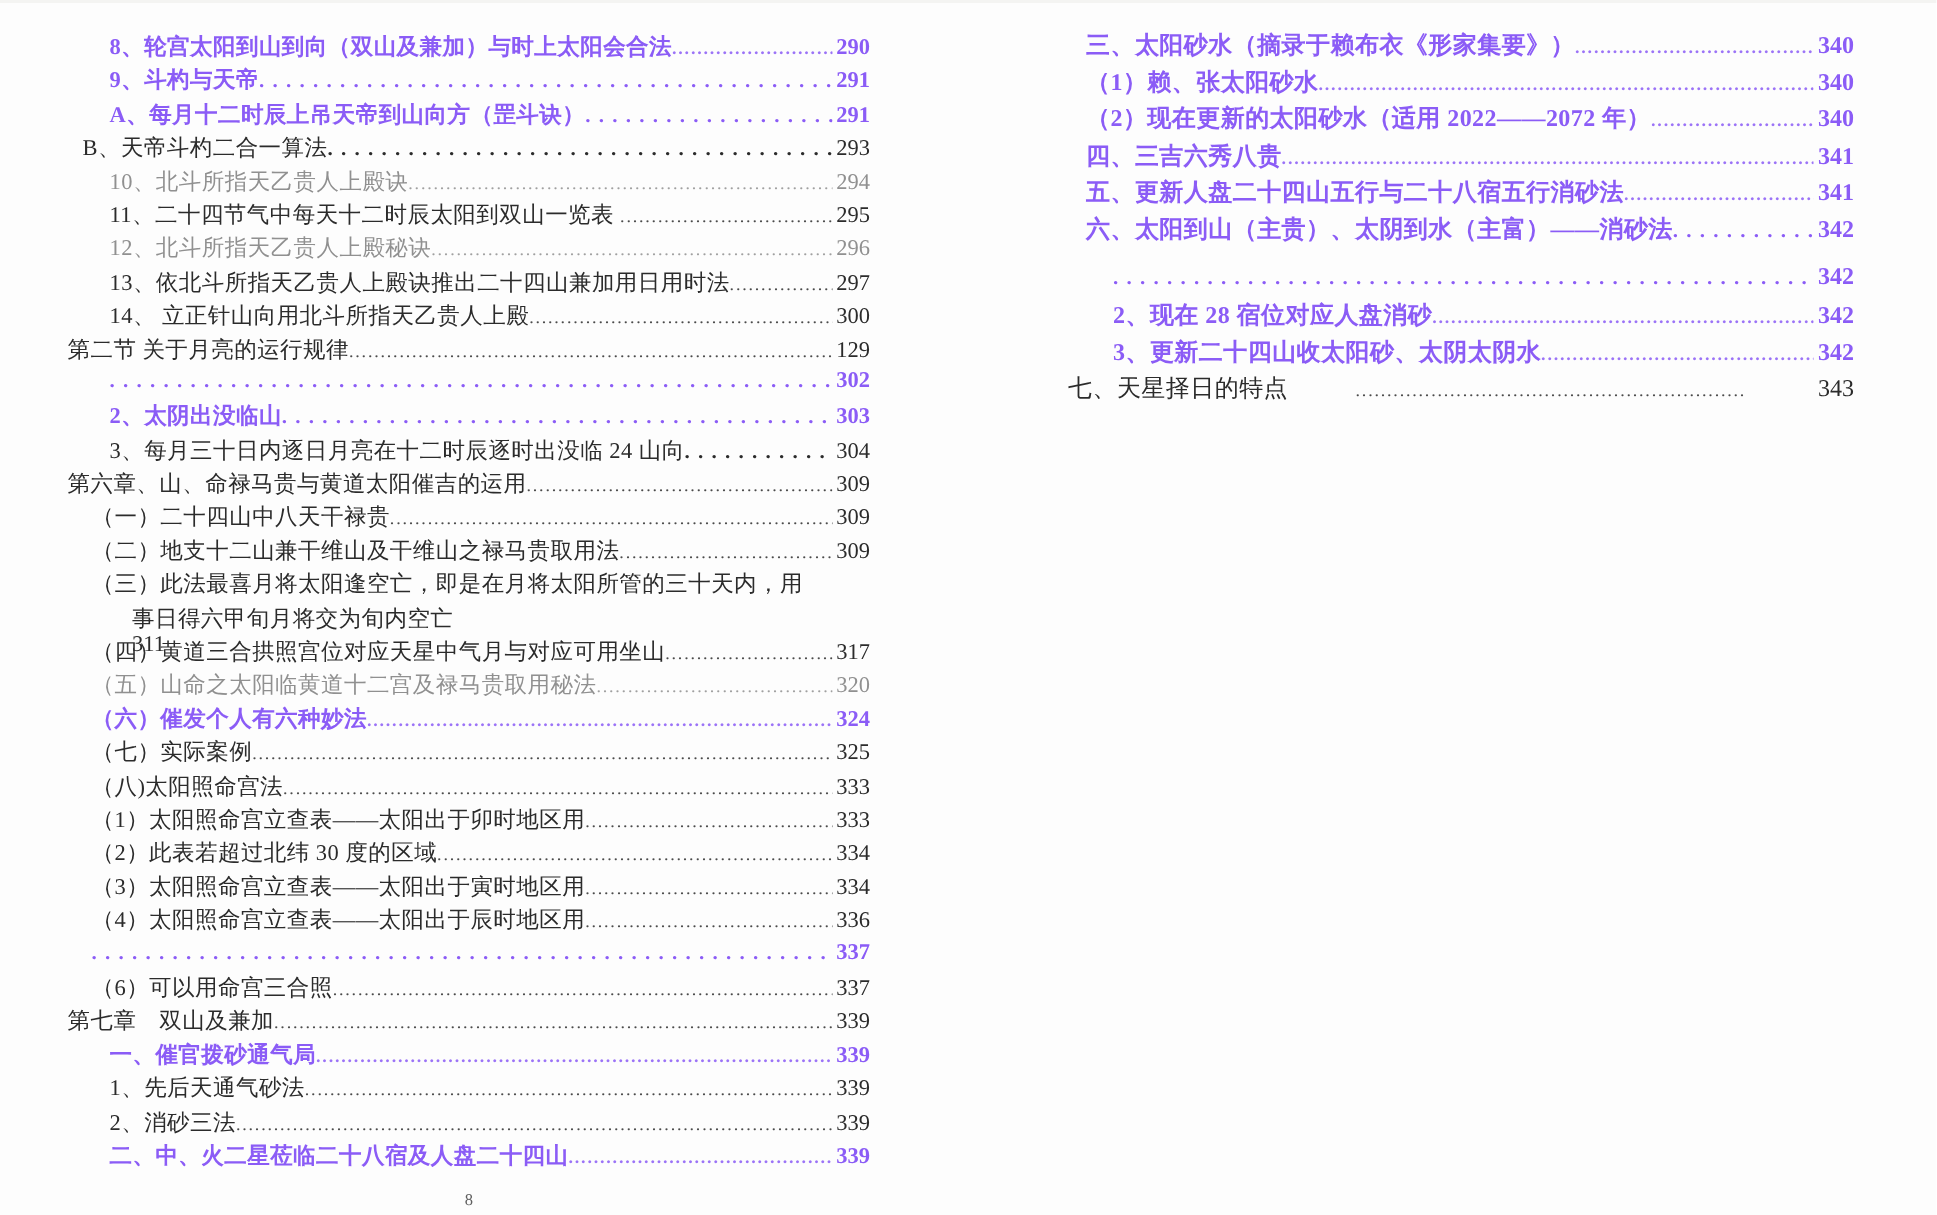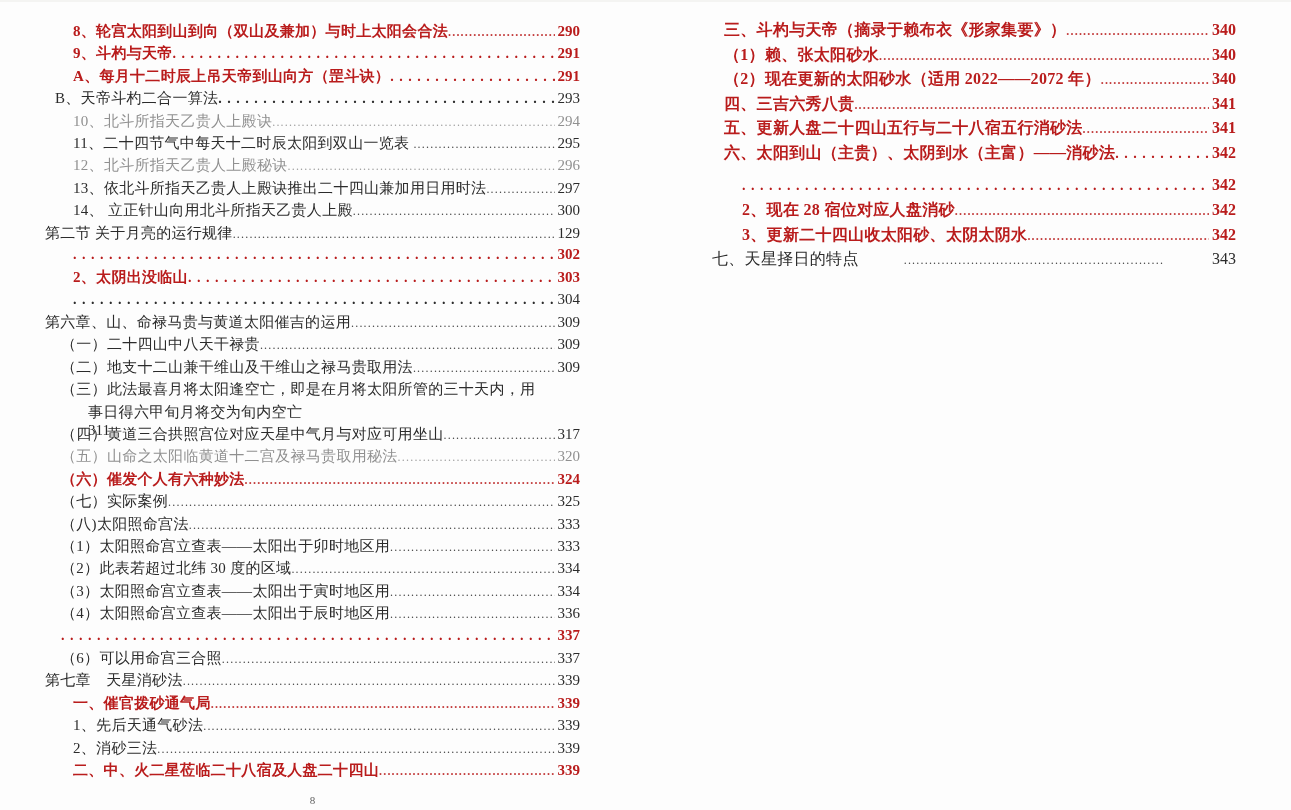--- a/index.html
+++ b/index.html
@@ -14,21 +14,21 @@
   .rows{position:absolute;}
   .pl{left:45px;top:20px;width:535px;}
   .pr{left:67px;top:18px;width:524px;}
   .row{display:flex;align-items:baseline;}
   .pl .row{height:22.4px;font-size:15px;}
   .pr .row{height:24.6px;font-size:16px;}
   .row .txt{white-space:pre;letter-spacing:0.3px;}
   .dots{flex:1;min-width:0;overflow:hidden;white-space:nowrap;font-size:12px;letter-spacing:1.2px;opacity:.85;}
   .dots.coarse{font-size:14px;letter-spacing:5.5px;font-weight:bold;opacity:1;}
   .pg{margin-left:3px;white-space:nowrap;}
-  .bold{font-weight:bold;color:#b91c1c;}
+  .bold{font-weight:bold;color:#8b5cf6;}
   .light{color:#909090;}
   .gap{margin-top:8px;}
   
   .pl .ind0{padding-left:0;}
   .pl .ind1{padding-left:10px;}
   .pl .ind2{padding-left:16px;}
   .pl .ind3{padding-left:28px;}
   .pl .ind4{padding-left:40px;flex-direction:column;}
   
   .pr .ind0{padding-left:0;gap:45px;}
@@ -98,20 +98,21 @@
         <div class="row ind3 bold">
           <span class="dots coarse">................................................................................................................................................................................................................................................................................................................................................................................................................</span>
           <span class="pg">302</span>
         </div>
         <div class="row ind3 bold">
           <span class="txt">2、太阴出没临山</span>
           <span class="dots coarse">................................................................................................................................................................................................................................................................................................................................................................................................................</span>
           <span class="pg">303</span>
         </div>
         <div class="row ind3">
+          <span class="txt">3、每月三十日内逐日月亮在十二时辰逐时出没临 24 山向</span>
           <span class="dots coarse">................................................................................................................................................................................................................................................................................................................................................................................................................</span>
           <span class="pg">304</span>
         </div>
         <div class="row ind0">
           <span class="txt">第六章、山、命禄马贵与黄道太阳催吉的运用</span>
           <span class="dots">................................................................................................................................................................................................................................................................................................................................................................................................................</span>
           <span class="pg">309</span>
         </div>
         <div class="row ind2">
           <span class="txt">（一）二十四山中八天干禄贵</span>
@@ -179,21 +180,21 @@
         <div class="row ind2 bold">
           <span class="dots coarse">................................................................................................................................................................................................................................................................................................................................................................................................................</span>
           <span class="pg">337</span>
         </div>
         <div class="row ind2">
           <span class="txt">（6）可以用命宫三合照</span>
           <span class="dots">................................................................................................................................................................................................................................................................................................................................................................................................................</span>
           <span class="pg">337</span>
         </div>
         <div class="row ind0">
-          <span class="txt">第七章　天星消砂法</span>
+          <span class="txt">第七章　双山及兼加</span>
           <span class="dots">................................................................................................................................................................................................................................................................................................................................................................................................................</span>
           <span class="pg">339</span>
         </div>
         <div class="row ind3 bold">
           <span class="txt">一、催官拨砂通气局</span>
           <span class="dots">................................................................................................................................................................................................................................................................................................................................................................................................................</span>
           <span class="pg">339</span>
         </div>
         <div class="row ind3">
           <span class="txt">1、先后天通气砂法</span>
@@ -209,21 +210,21 @@
           <span class="txt">二、中、火二星莅临二十八宿及人盘二十四山</span>
           <span class="dots">................................................................................................................................................................................................................................................................................................................................................................................................................</span>
           <span class="pg">339</span>
         </div>
       </div>
     <div class="folio">8</div>
   </div>
   <div class="page page-right">
     <div class="rows pr" id="right-rows">
         <div class="row ind1 bold">
-          <span class="txt">三、斗杓与天帝（摘录于赖布衣《形家集要》）</span>
+          <span class="txt">三、太阳砂水（摘录于赖布衣《形家集要》）</span>
           <span class="dots">................................................................................................................................................................................................................................................................................................................................................................................................................</span>
           <span class="pg">340</span>
         </div>
         <div class="row ind1 bold">
           <span class="txt">（1）赖、张太阳砂水</span>
           <span class="dots">................................................................................................................................................................................................................................................................................................................................................................................................................</span>
           <span class="pg">340</span>
         </div>
         <div class="row ind1 bold">
           <span class="txt">（2）现在更新的太阳砂水（适用 2022——2072 年）</span>

